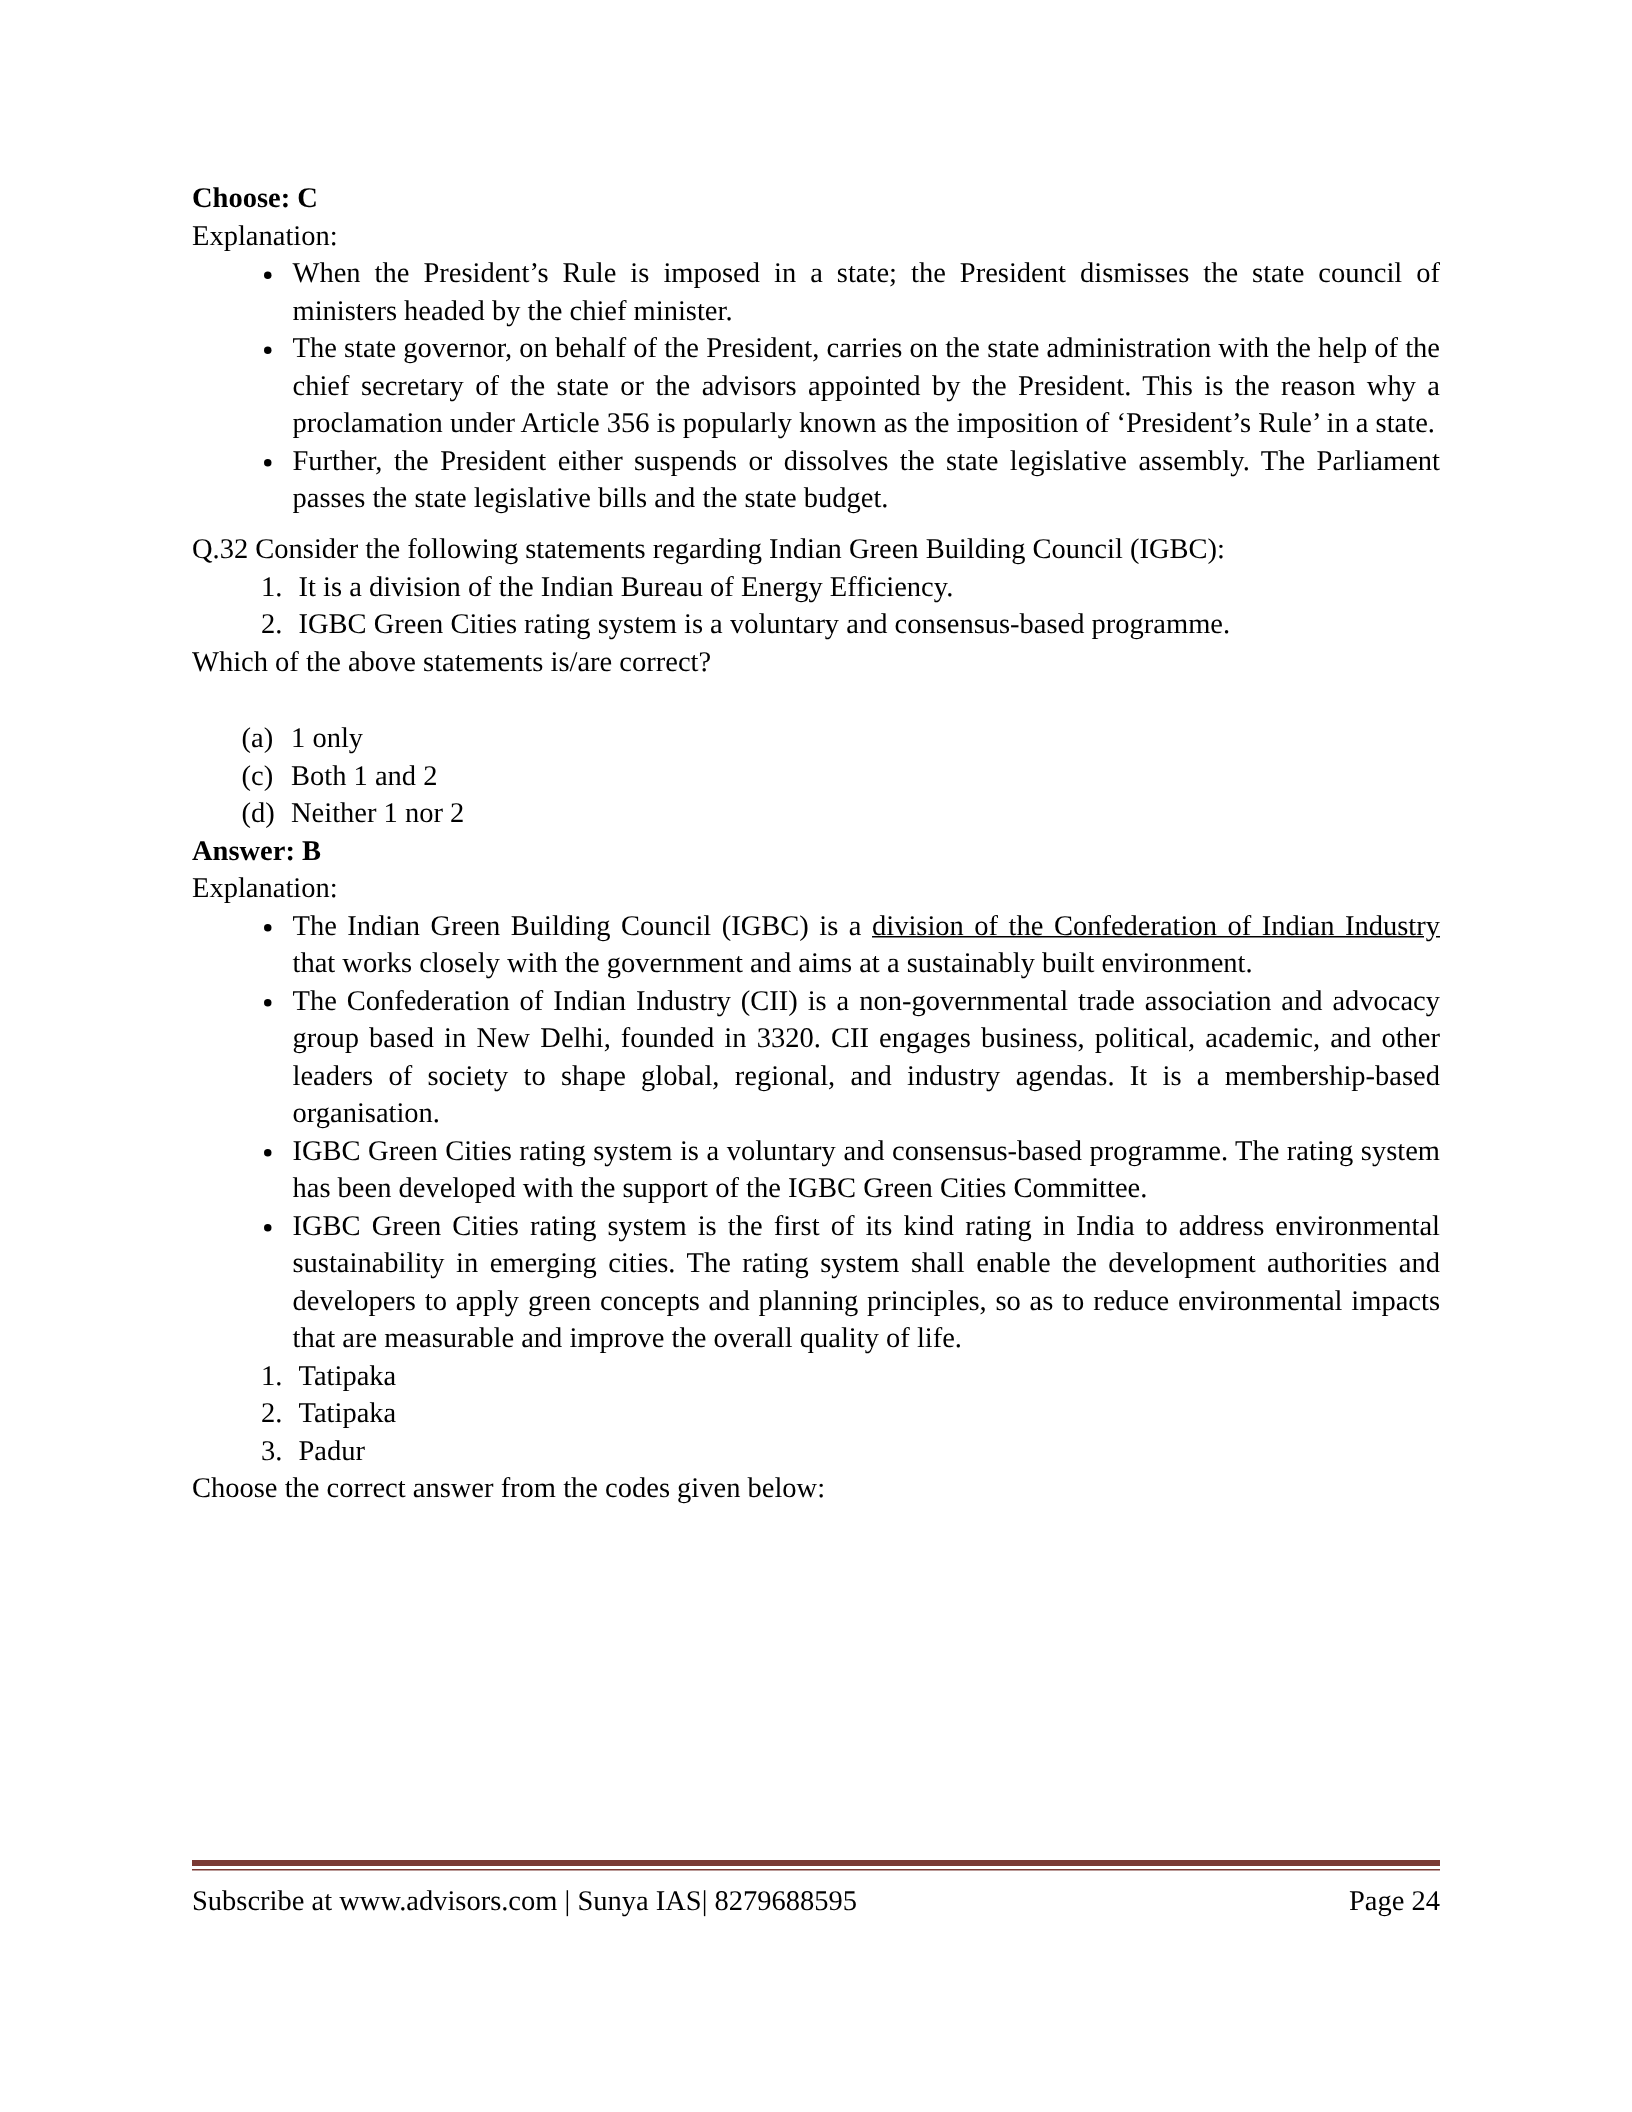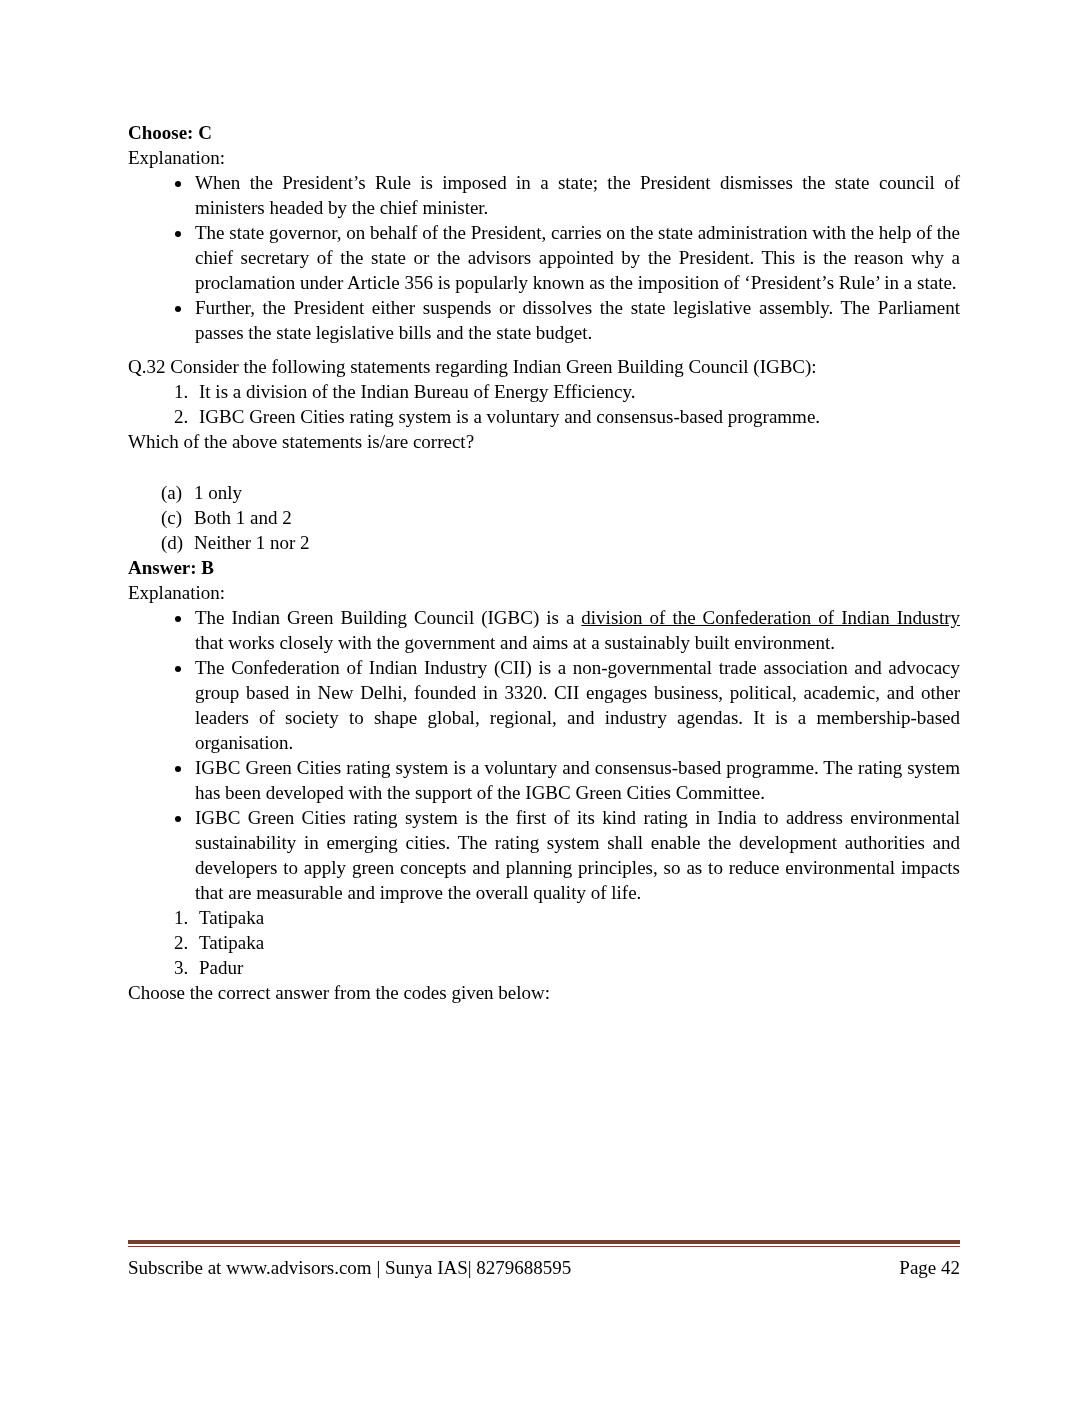--- a/index.html
+++ b/index.html
@@ -106,15 +106,15 @@
   <p>Choose the correct answer from the codes given below:</p>
 
 </div>
 
 <div class="footer">
   <div class="footer-rule" style="border-color: rgb(123, 58, 52);"></div>
   <div class="footer-row">
     <div class="footer-left">
       <span>Subscribe at </span><span class="site-link">www.advisors.com</span><span> | Sunya IAS| 8279688595</span>
     </div>
-    <div class="footer-right">Page 42</div>
+    <div class="footer-right">Page 24</div>
   </div>
 </div>
 
 </body></html>

